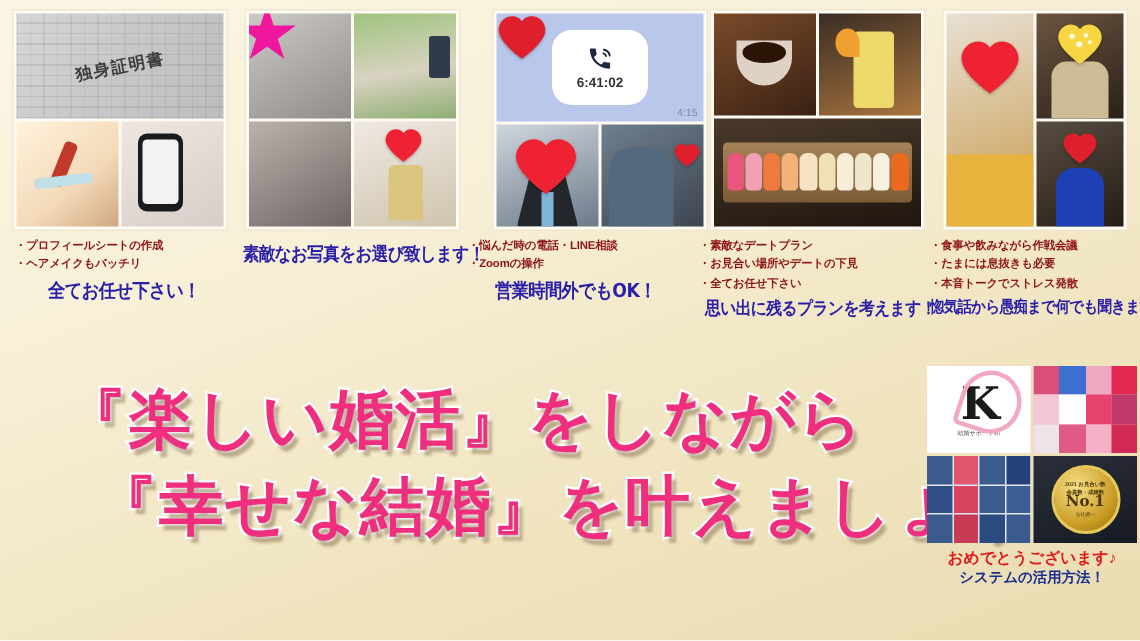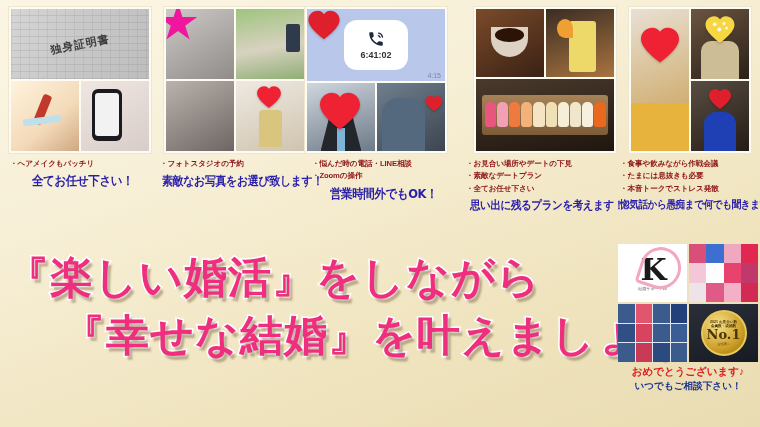--- a/index.html
+++ b/index.html
@@ -76,21 +76,21 @@
     background:#2f3b4a; border-radius:2px;
   }
   .hairmake { background: linear-gradient(150deg,#b9b2ad,#6e6662); }
   .dress { background: linear-gradient(160deg,#efe9e2,#cfc4ae); }
   .dress::before {
     content:""; position:absolute; left:34%; top:42%; width:34%; height:52%;
     background:#d9c57e; border-radius:4px 4px 0 0;
   }
 
   
-  #panel3 { left: 304px; width: 144px; }
+  #panel3 { left: 328px; width: 144px; }
   #panel3 .pgrid { grid-template-columns: 1fr 1fr; grid-template-rows: 72px 1fr; }
   .callshot {
     grid-column: 1 / span 2; background:#b9c8ea;
     display:flex; align-items:center; justify-content:center;
   }
   .call-card {
     width: 64px; height: 50px; background:#fff; border-radius: 13px;
     display:flex; flex-direction:column; align-items:center; justify-content:center;
     gap: 2px; z-index: 3;
   }
@@ -191,25 +191,26 @@
   #col3 .tagline { margin-left: 18px; }
   #col4 { left: 466px; width: 152px; }
   #col4 .tagline { margin-left: 4px; font-size: 10.5px; }
   #col5 { left: 620px; width: 142px; }
   #col5 .tagline { margin-left: 0px; font-size: 9.6px; color:#2a1fa8; }
 
   
   #headline { position:absolute; left:0; top:252px; width: 612px; }
   .hl {
     font-size: 43px; font-weight: 800; color:#ef2f7e;
-    font-family: Liberation Mono, monospace;
+    font-family: Liberation Serif, serif;
     letter-spacing: 1px; white-space: nowrap; line-height: 58px;
     -webkit-text-stroke: 3px #ffffff;
     paint-order: stroke fill;
     text-shadow: 3px 4px 2px rgba(120,95,60,.45);
+    text-align: center;
   }
   #hl1 { margin-left: 6px; }
   #hl2 { margin-left: 62px; }
 
   
   #brblock { position:absolute; left: 618px; top: 244px; width: 140px; }
   .logos { display:grid; grid-template-columns:1fr 1fr; gap:2px; }
   .logobox { position:relative; height:58px; overflow:hidden; background:#fff; }
   .logo-k {
     background:#fff; display:flex; align-items:center; justify-content:center;
@@ -233,21 +234,21 @@
     background: linear-gradient(160deg,#2b2f3a,#161a22);
     display:flex; align-items:center; justify-content:center;
   }
   .medal-disc {
     width: 46px; height: 46px; border-radius:50%;
     background: radial-gradient(circle at 35% 30%, #f7e08a, #c89a21 65%, #8e6a10);
     display:flex; flex-direction:column; align-items:center; justify-content:center;
     border: 2px solid #e8c85c; color:#4a3405;
   }
   .medal-top { font-size:3.6px; font-weight:700; line-height:1.15; }
-  .medal-no1 { font-size: 13px; font-weight:800; line-height:1; font-family:"DejaVu Serif", serif; }
+  .medal-no1 { font-size: 10px; font-weight:800; line-height:1; font-family:"DejaVu Serif", serif; }
   .medal-bot { font-size:3.2px; margin-top:1px; }
   .br-text { margin-top: 3px; text-align:center; }
   .br-line1 { font-size: 10.5px; font-weight:800; color:#e01b1b; white-space:nowrap; }
   .br-line2, .br-line3 {
     font-size: 9.6px; font-weight:700; color:#1b2f8f; white-space:nowrap; line-height: 13px;
   }
 </style>
 </head>
 <body>
 
@@ -361,44 +362,44 @@
           <svg class="hsvg" width="24" height="22" viewBox="0 0 24 22">
               <path d="M12,21 C12,21 1,13.5 1,7.5 C1,3.9 3.9,1 7.5,1 C9.7,1 11.2,2.2 12,3.4 C12.8,2.2 14.3,1 16.5,1 C20.1,1 23,3.9 23,7.5 C23,13.5 12,21 12,21 Z" fill="#e01f2d"></path>
             </svg>
         </span>
       </div>
     </div>
   </div>
 
   <div class="col" id="col1">
     <ul class="bullets">
+      <li>・プロフィールシートの作成</li>
       <li>・ヘアメイクもバッチリ</li>
     </ul>
     <div class="tagline">全てお任せ下さい！</div>
   </div>
 
   <div class="col" id="col2">
     <ul class="bullets">
-      <li>・フォトスタジオの予約</li>
     </ul>
     <div class="tagline">素敵なお写真をお選び致します！</div>
   </div>
 
   <div class="col" id="col3">
     <ul class="bullets">
       <li>・悩んだ時の電話・LINE相談</li>
       <li>・Zoomの操作</li>
     </ul>
     <div class="tagline">営業時間外でもOK！</div>
   </div>
 
   <div class="col" id="col4">
     <ul class="bullets">
+      <li>・素敵なデートプラン</li>
       <li>・お見合い場所やデートの下見</li>
-      <li>・素敵なデートプラン</li>
       <li>・全てお任せ下さい</li>
     </ul>
     <div class="tagline">思い出に残るプランを考えます！</div>
   </div>
 
   <div class="col" id="col5">
     <ul class="bullets">
       <li>・食事や飲みながら作戦会議</li>
       <li>・たまには息抜きも必要</li>
       <li>・本音トークでストレス発散</li>
@@ -449,17 +450,17 @@
         <div class="medal-disc">
           <span class="medal-top">2021 お見合い数</span>
           <span class="medal-top">会員数・成婚数</span>
           <span class="medal-no1">No.1</span>
           <span class="medal-bot">当社調べ</span>
         </div>
       </div>
     </div>
     <div class="br-text">
       <div class="br-line1">おめでとうございます♪</div>
-      <div class="br-line3">いつでもご相談下さい！</div>
+      <div class="br-line3">システムの活用方法！</div>
     </div>
   </div>
 
 </div>
 
 </body></html>

